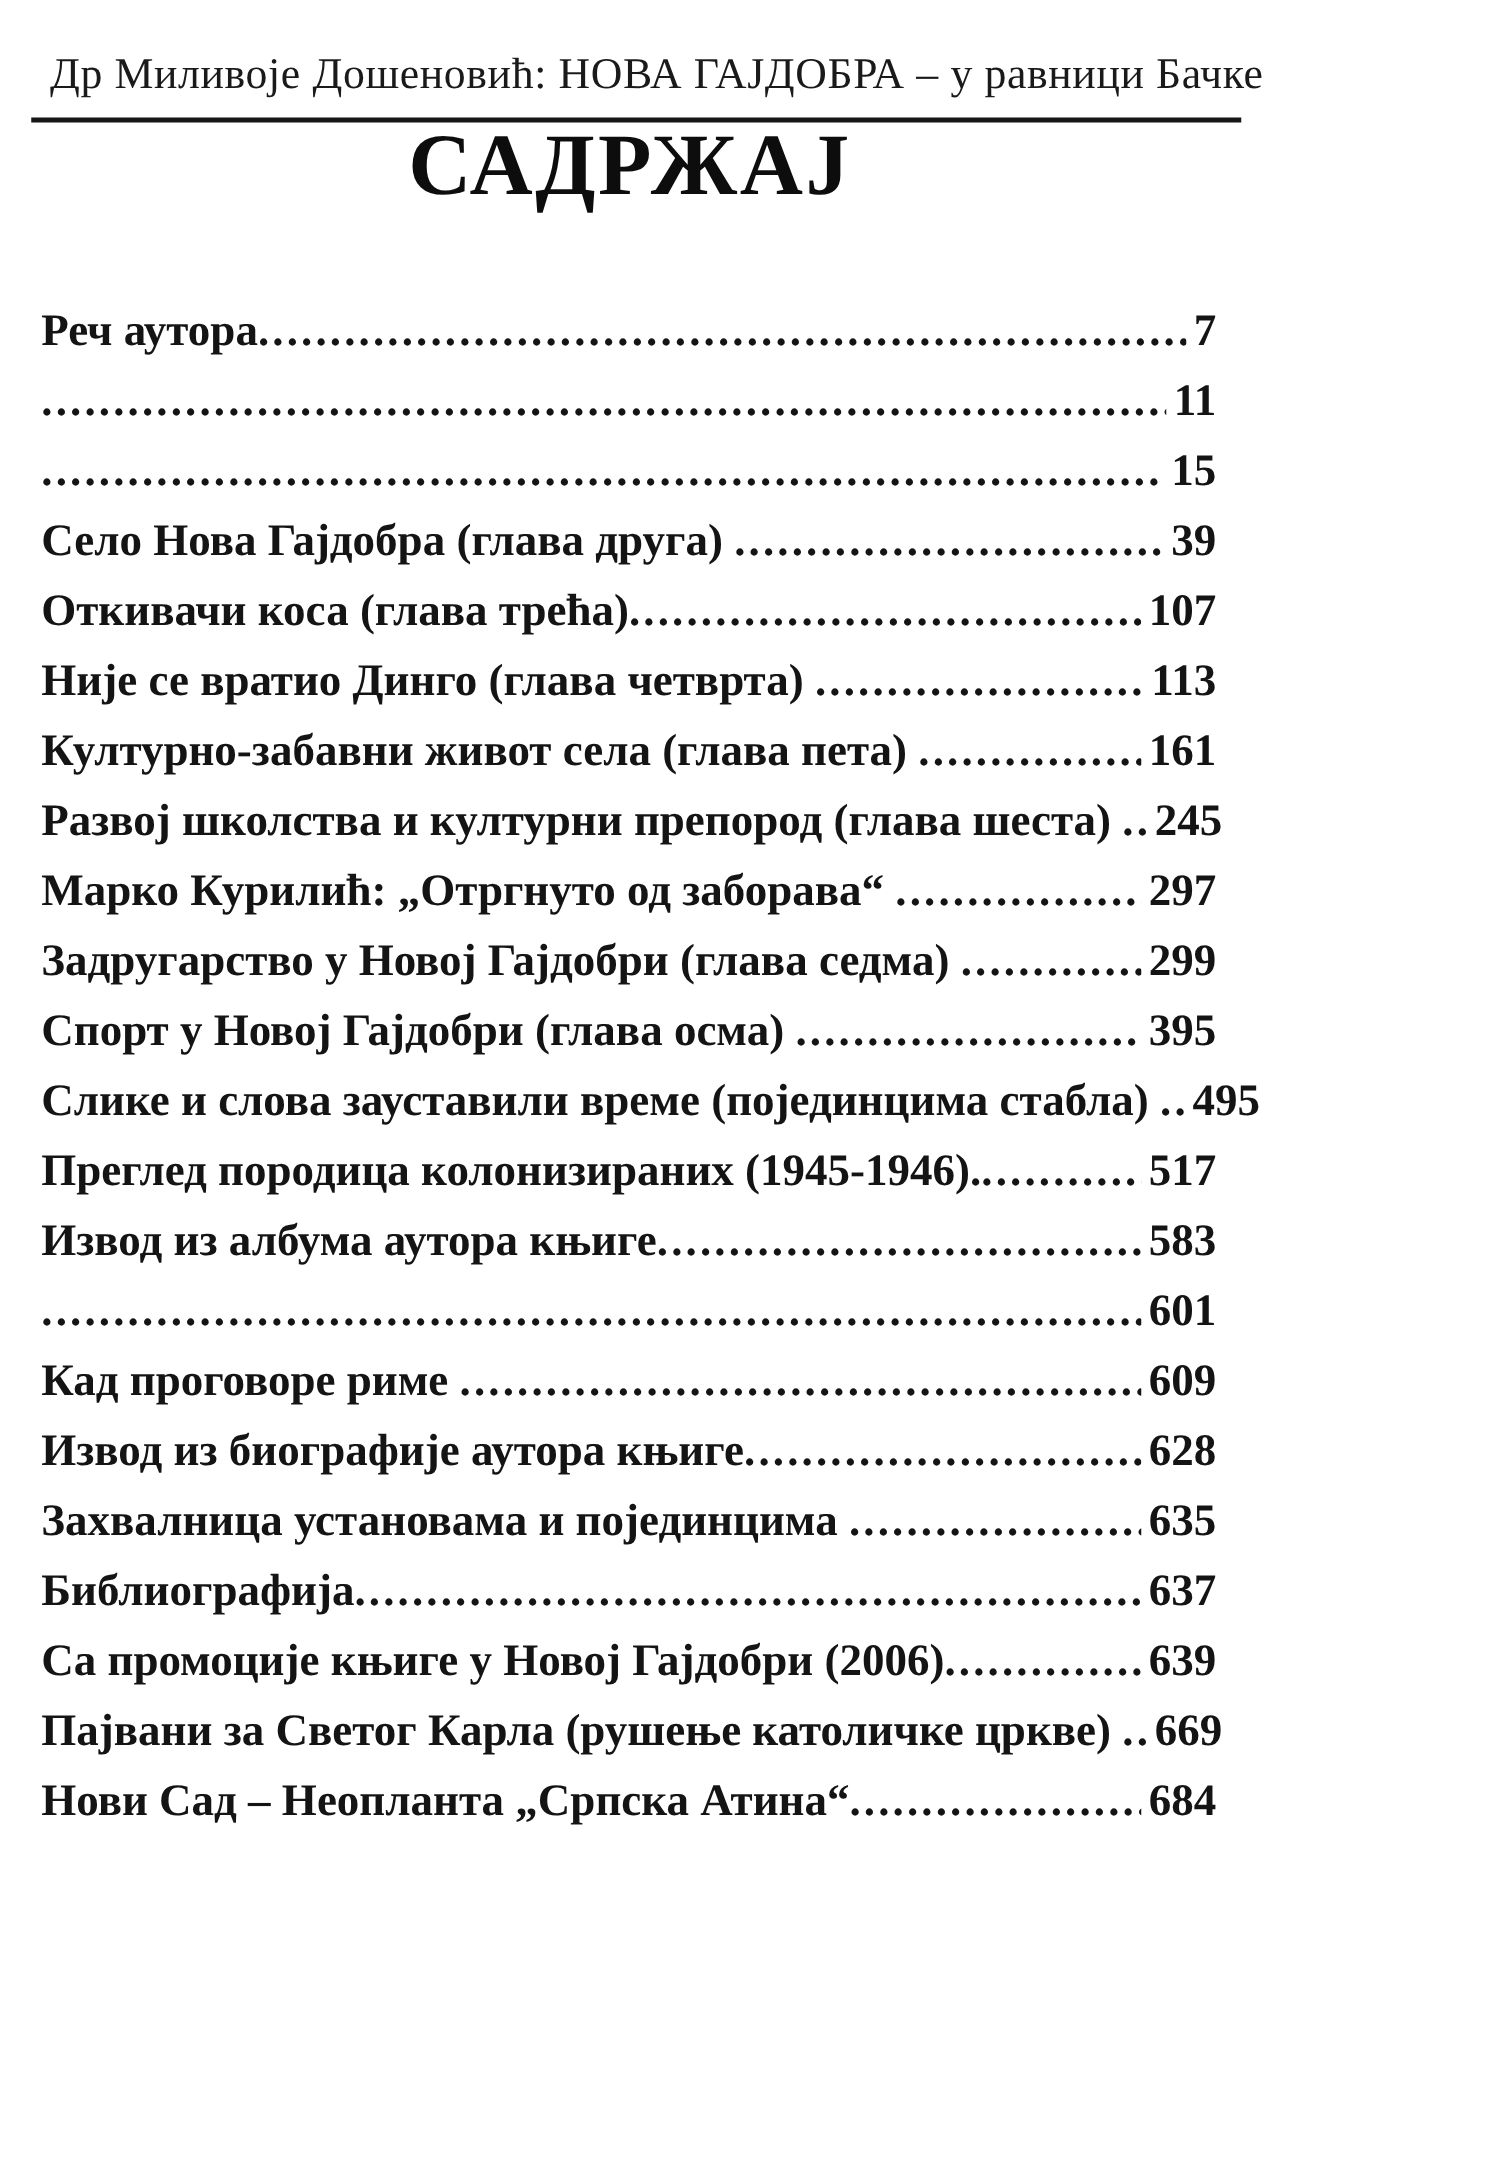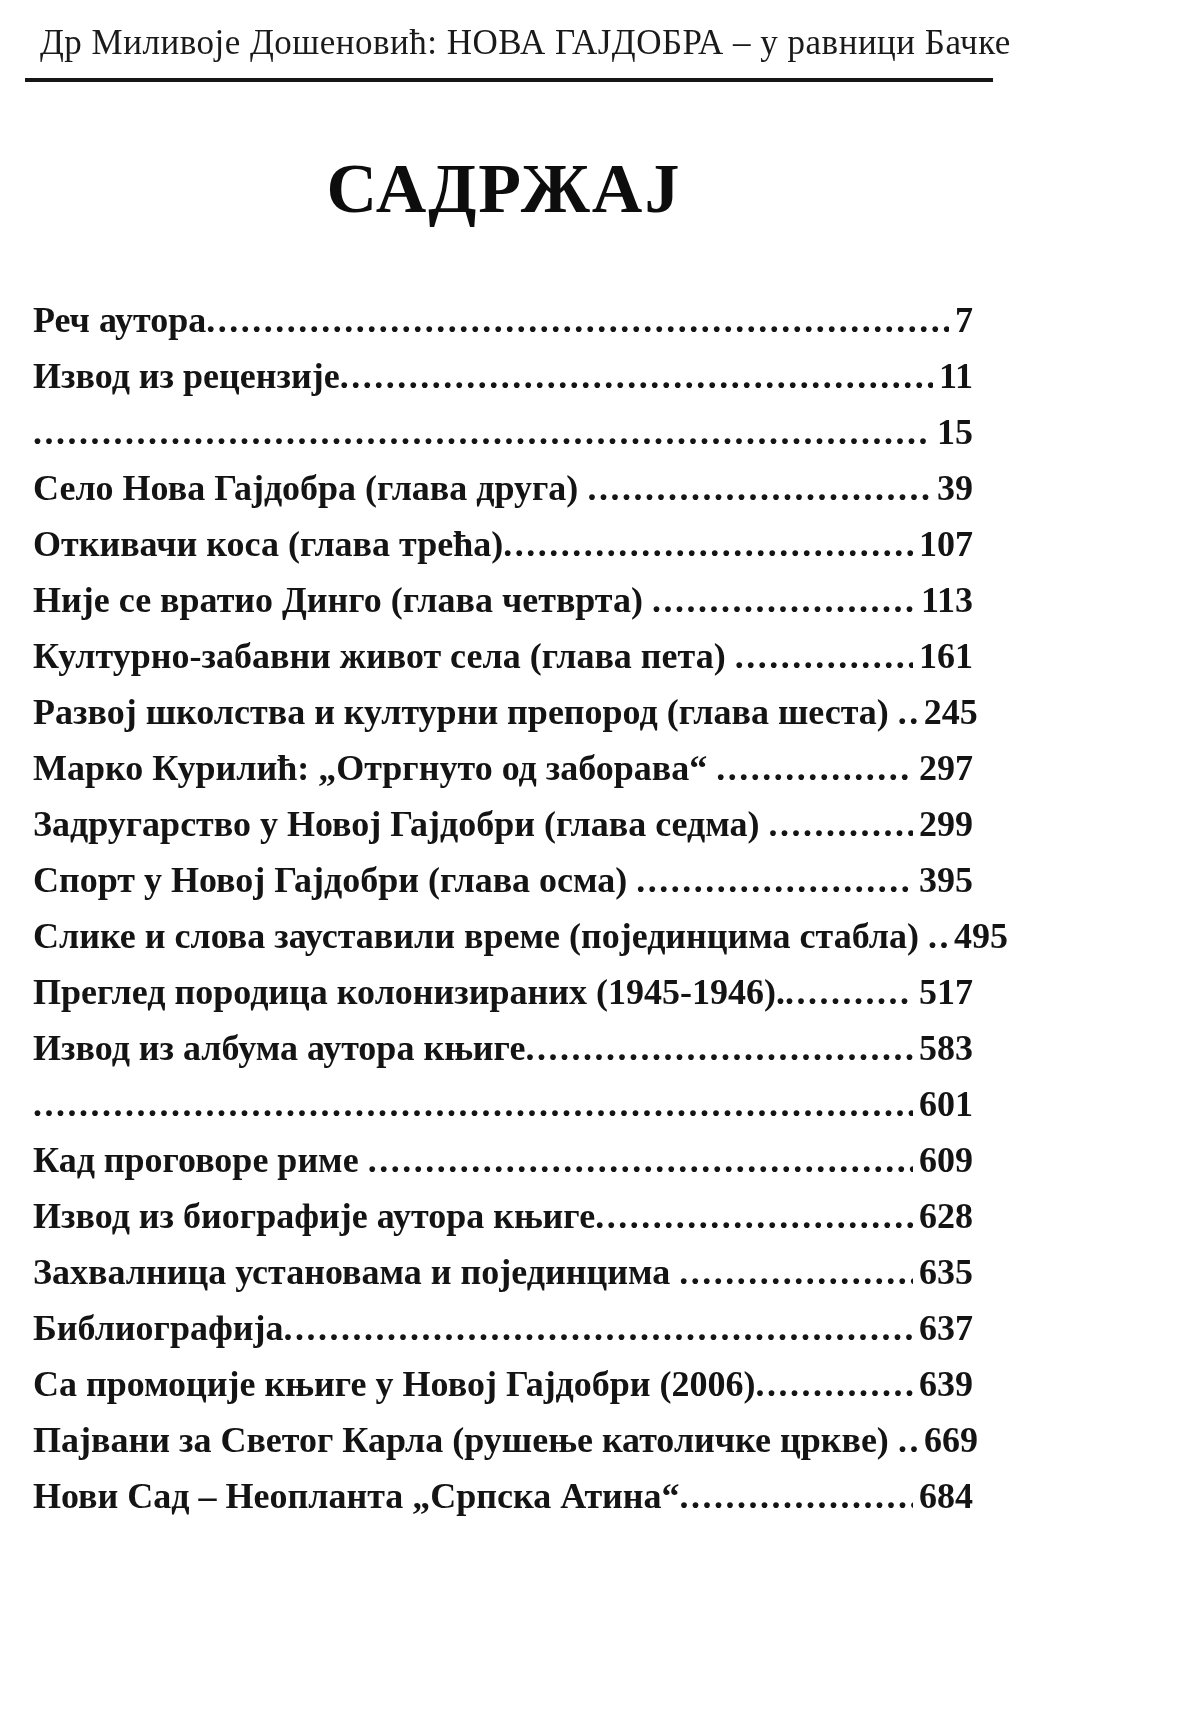--- a/index.html
+++ b/index.html
@@ -9,40 +9,39 @@
   }
   body {
     height: 1735px;
     overflow: hidden;
     font-family: "Liberation Serif", "DejaVu Serif", serif;
     color: #111111;
   }
   .page {
     width: 1008px;
     height: 1735px;
-    padding-top: 22px;
+    padding-top: 38px;
     background: #ffffff;
   }
   .running-header {
     text-align: center;
     font-size: 35px;
     font-weight: normal;
     letter-spacing: 0.5px;
     line-height: 1.2;
     color: #1a1a1a;
     padding: 0 40px;
     white-space: nowrap;
   }
   .header-rule {
     height: 4px;
     background: #161616;
     margin: 14px 15px 0 25px;
   }
   .page-title {
-    margin-top: 72px;
     text-align: center;
     font-size: 70px;
     font-weight: bold;
     letter-spacing: 2px;
     line-height: 1.0;
     color: #0d0d0d;
   }
   .toc {
     margin-top: 68px;
     padding: 0 35px 0 33px;
@@ -86,21 +85,20 @@
   <h1 class="page-title">САДРЖАЈ</h1>
 
   <div class="toc">
   <div class="toc-row">
     <span class="toc-label">Реч аутора</span>
     <span class="toc-dots">................................................................................................................................................................</span>
     <span class="toc-page">7</span>
   </div>
 
   <div class="toc-row">
-    <span class="toc-label">Извод из рецензије</span>
     <span class="toc-dots">................................................................................................................................................................</span>
     <span class="toc-page">11</span>
   </div>
 
   <div class="toc-row">
     <span class="toc-dots">................................................................................................................................................................</span>
     <span class="toc-page">15</span>
   </div>
 
   <div class="toc-row">

